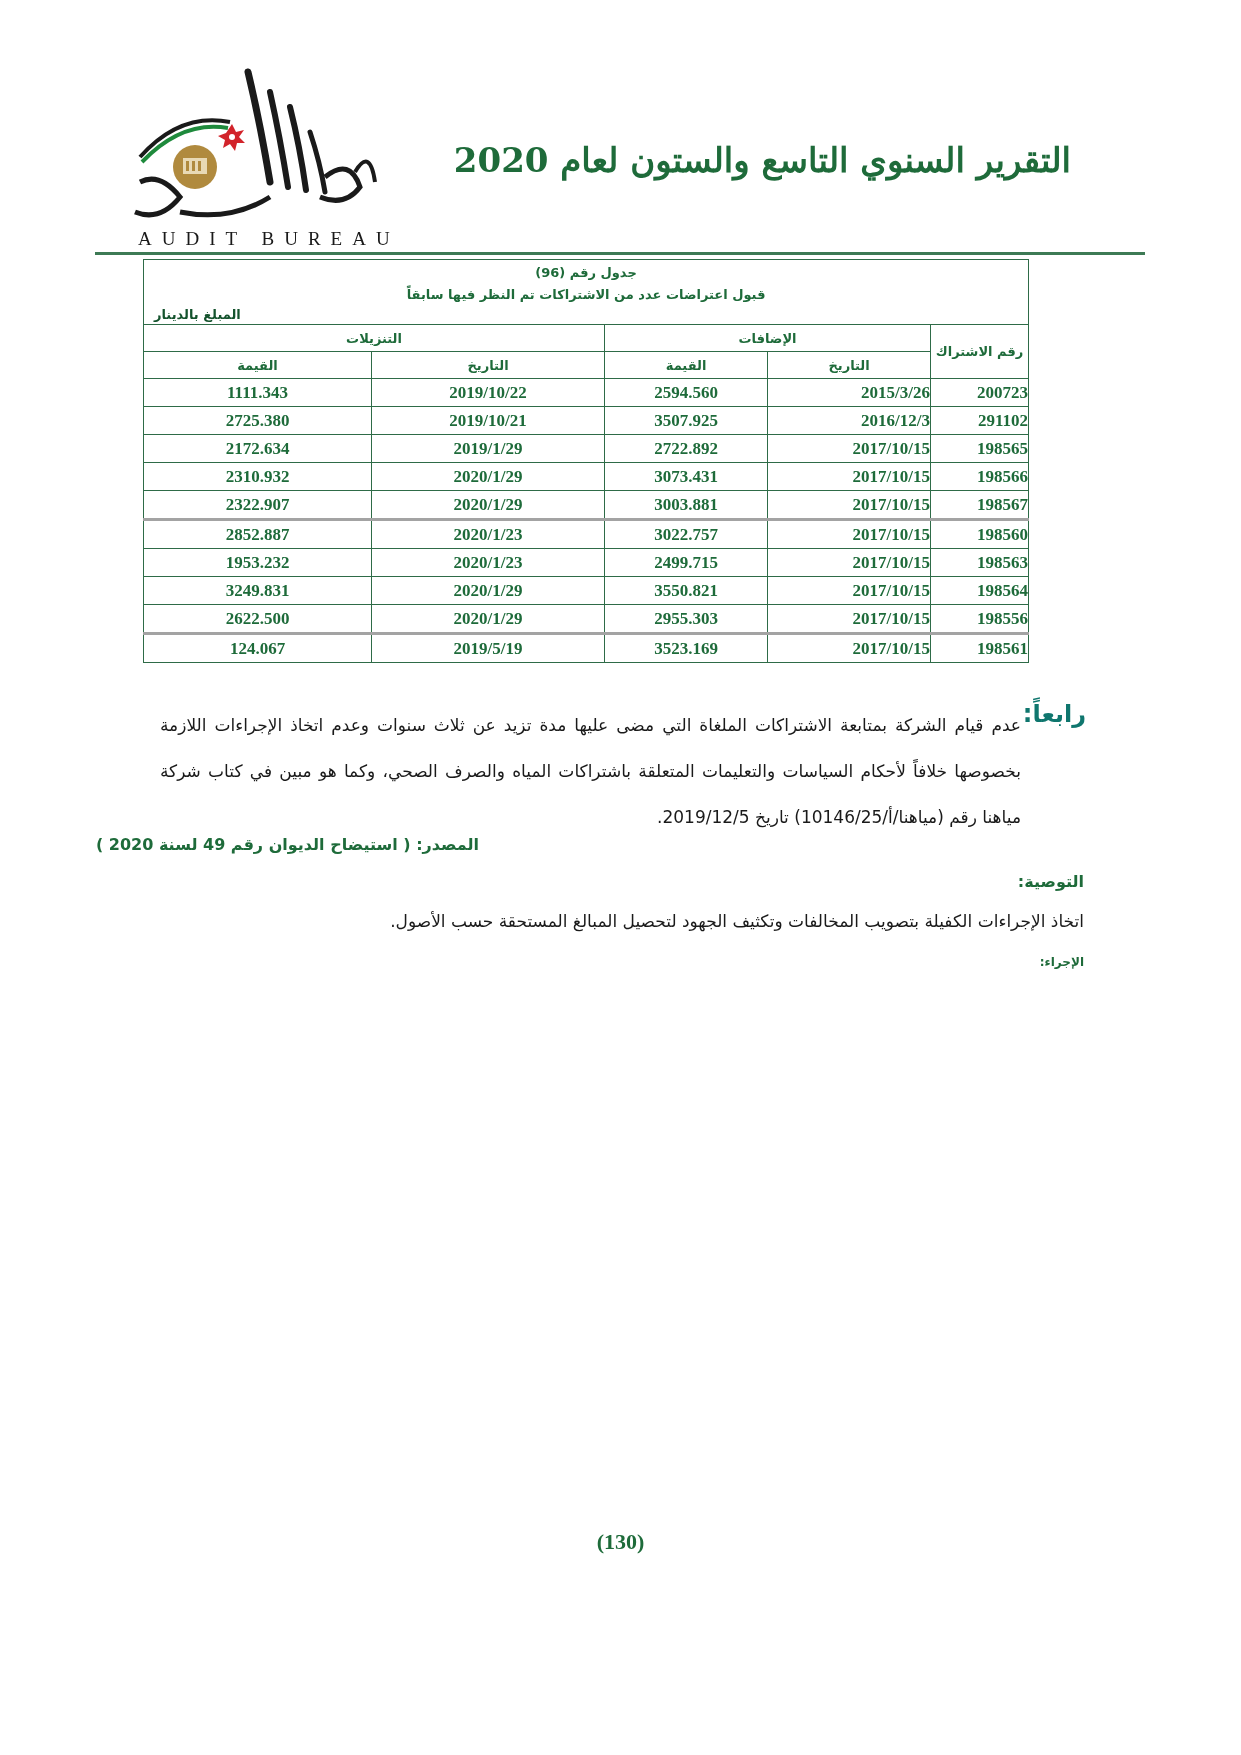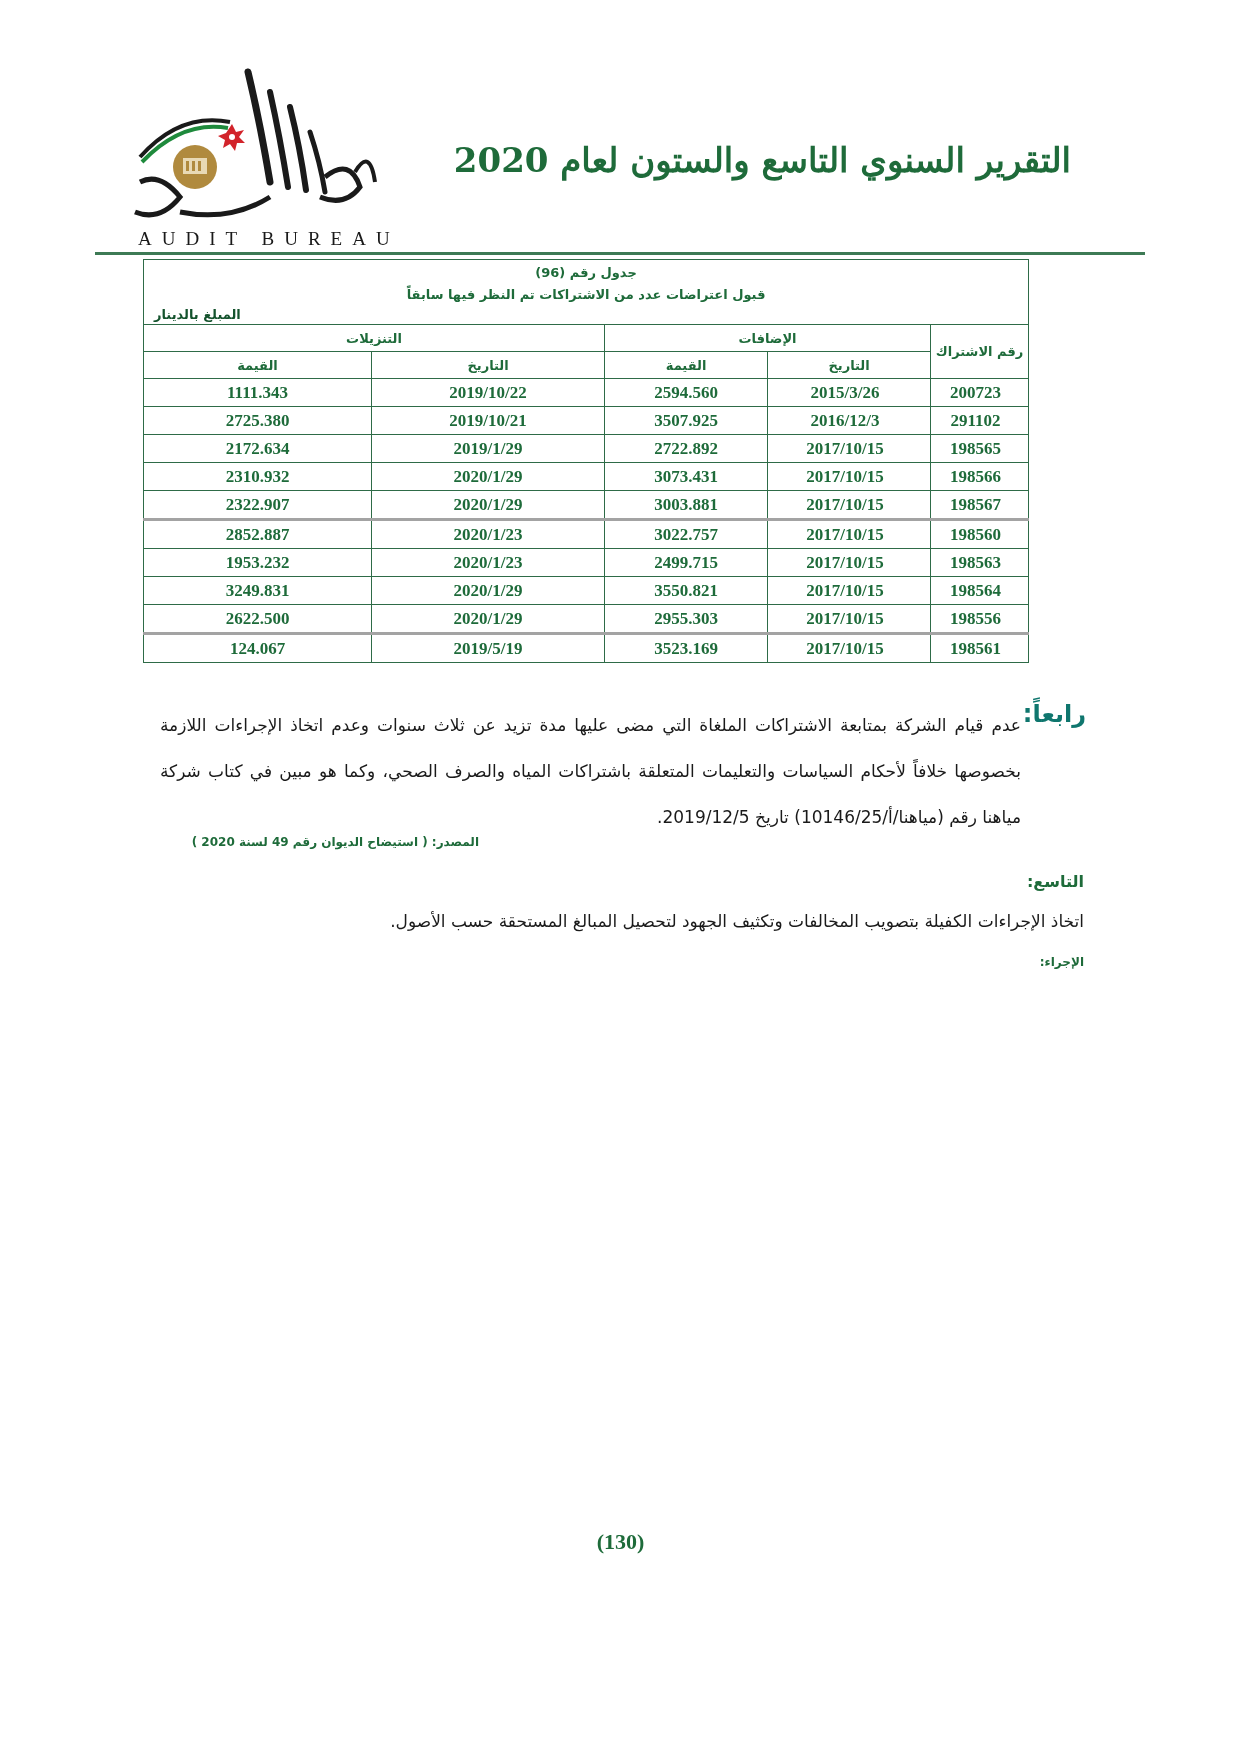--- a/index.html
+++ b/index.html
@@ -25,30 +25,30 @@
             position: absolute; left: 0; right: 0; top: 5px; }
     .cap2 { font-family: "DejaVu Sans", sans-serif; font-weight: bold; font-size: 13px; color: #1e6b3a;
             position: absolute; left: 0; right: 0; top: 27px; }
     .unit { position: absolute; left: 10px; bottom: 2px; font-size: 13px; font-weight: bold; color: #14532d;
             direction: rtl; }
     th.group { height: 26px; font-size: 13px; font-weight: bold; }
     th.sub { height: 26px; font-size: 13px; font-weight: bold; }
     th.sub-no { font-size: 13px; font-weight: bold; line-height: 22px; }
     td.num { height: 27px; font-family: "Liberation Serif", serif; font-weight: bold; font-size: 17px;
              color: #1e6b3a; }
-    td.num.right { text-align: center; padding-right: 8px; }
+    td.num.right { text-align: right; padding-right: 0; }
     tr.thick-top td { border-top: 3px solid #a3a3a3; }
 
     
     .para { position: absolute; direction: rtl; text-align: justify; font-family: "DejaVu Sans", sans-serif;
             font-size: 17px; color: #1a1a1a; }
     .rabi { position: absolute; right: 155px; top: 700px; font-size: 24px; font-weight: bold; color: #0f766e;
             direction: rtl; font-family: "DejaVu Sans", sans-serif; }
     .p1 { right: 220px; left: 160px; top: 702px; line-height: 46px; }
-    .source { position: absolute; right: 762px; top: 835px; direction: rtl; font-size: 12px; font-weight: bold;
+    .source { position: absolute; right: 762px; top: 835px; direction: rtl; font-size: 16px; font-weight: bold;
               color: #1e6b3a; font-family: "DejaVu Sans", sans-serif; }
     .h-rec { position: absolute; right: 157px; top: 872px; direction: rtl; font-size: 16px; font-weight: bold;
              color: #1e6b3a; }
     .p-rec { right: 157px; left: 160px; top: 906px; line-height: 30px; }
     .h-act { position: absolute; right: 157px; top: 955px; direction: rtl; font-size: 12px; font-weight: bold;
              color: #1e6b3a; }
     .p-act { right: 157px; left: 155px; top: 988px; line-height: 43px; }
 
     .page-no { position: absolute; left: 0; right: 0; top: 1529px; text-align: center;
                font-family: "Liberation Serif", serif; font-weight: bold; font-size: 22px; color: #1e6b3a; }
@@ -190,19 +190,19 @@
           </tr>
         </tbody>
     </table>
   </div>
 
   <div class="rabi">رابعاً:</div>
   <div class="para p1">عدم قيام الشركة بمتابعة الاشتراكات الملغاة التي مضى عليها مدة تزيد عن ثلاث سنوات وعدم اتخاذ الإجراءات اللازمة بخصوصها خلافاً لأحكام السياسات والتعليمات المتعلقة باشتراكات المياه والصرف الصحي، وكما هو مبين في كتاب شركة مياهنا رقم (مياهنا/أ/10146/25) تاريخ 2019/12/5.</div>
 
   <div class="source">المصدر: ( استيضاح الديوان رقم 49 لسنة 2020 )</div>
 
-  <div class="h-rec">التاسع:</div>
+  <div class="h-rec">التوصية:</div>
   <div class="para p-rec">اتخاذ الإجراءات الكفيلة بتصويب المخالفات وتكثيف الجهود لتحصيل المبالغ المستحقة حسب الأصول.</div>
 
   <div class="h-act">الإجراء:</div>
 
   <div class="page-no">(130)</div>
 </div>
 
 </body></html>

